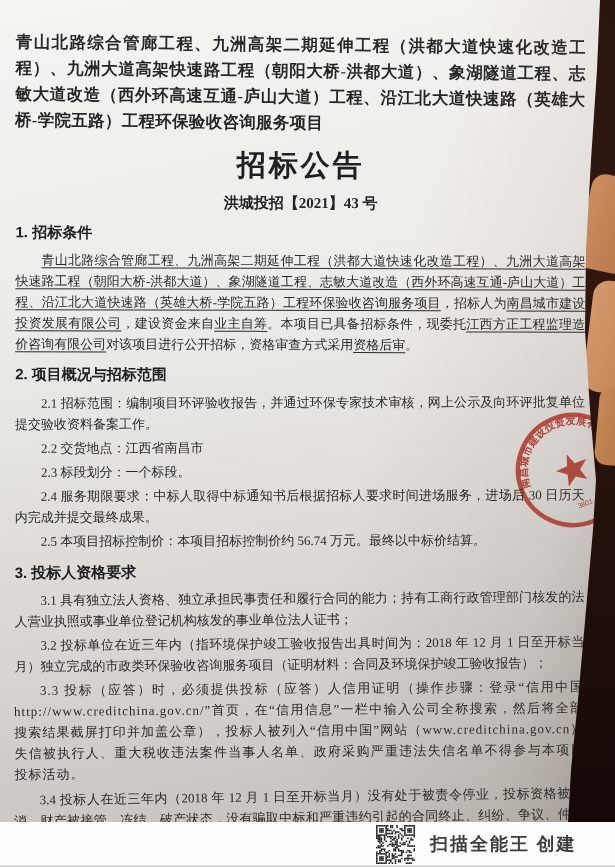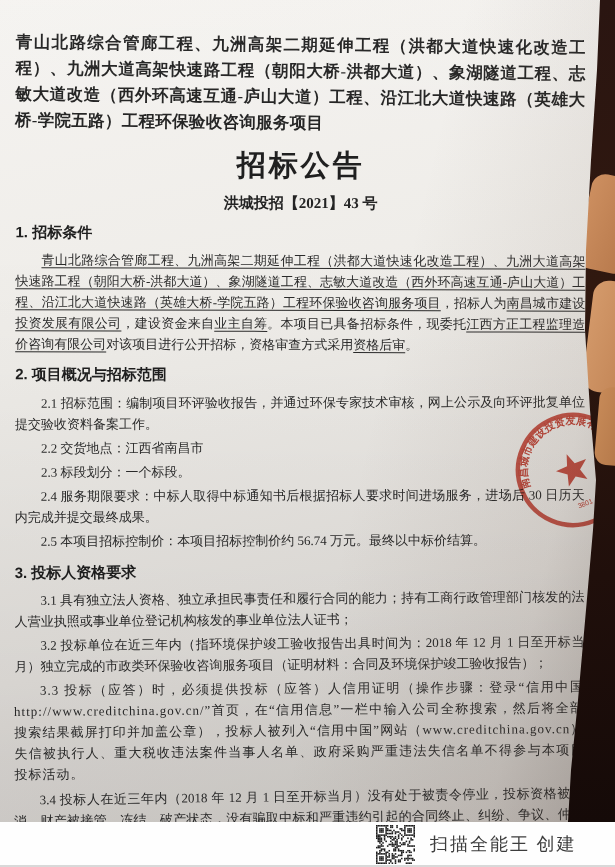--- a/index.html
+++ b/index.html
@@ -45,20 +45,21 @@
   .tilt-b { transform:rotate(-0.55deg); }
   .tilt-c { transform:rotate(-0.9deg); }
   .ls { letter-spacing:1px; }
   .pageno { text-align:center; font-size:12px; margin-top:4px; color:#333; }
   
   .stamp { position:absolute; left:498px; top:395px; width:150px; height:150px; opacity:0.9; mix-blend-mode:multiply; }
   
   .footer {
     position:absolute; left:0; bottom:0; width:615px; height:45px; background:#fefefe;
     border-bottom:2px solid #d9d9d9;
+    font-weight:bold;
   }
   .qr { position:absolute; left:376px; top:3px; width:39px; height:39px; }
   .footer-text { position:absolute; left:430px; top:0; line-height:45px; font-size:18px; color:#3d3d3d; letter-spacing:2px; }
 </style>
 </head>
 <body>
 
 <div class="screen">
   <div class="photo-bg"></div>
   <div class="finger f1"></div>

